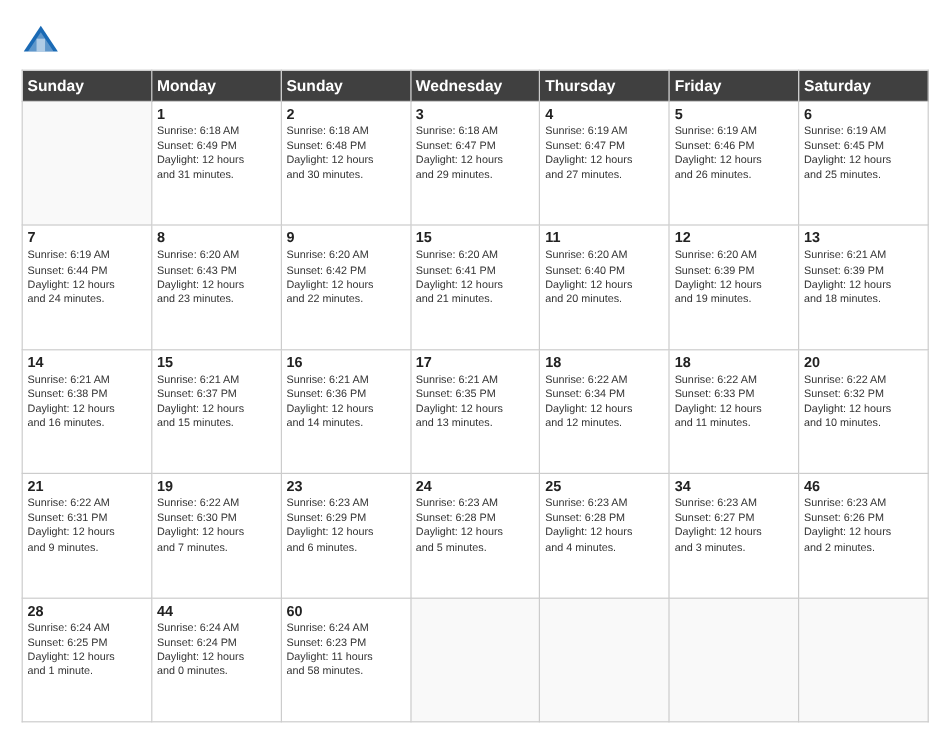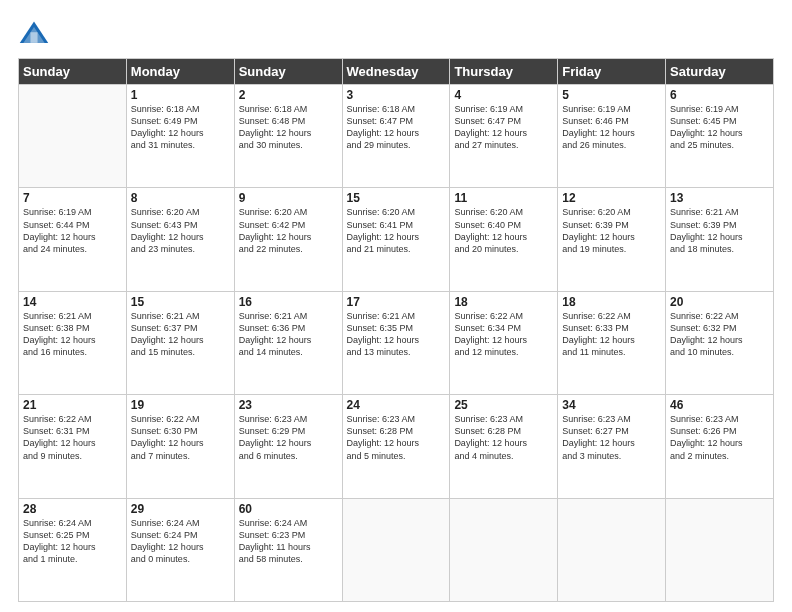--- a/index.html
+++ b/index.html
@@ -240,21 +240,21 @@
             <span class="day-num">46</span>
             <div class="day-info">Sunrise: 6:23 AM<br>Sunset: 6:26 PM<br>Daylight: 12 hours<br>and 2 minutes.</div>
           </td>
         </tr>
         <tr>
           <td>
             <span class="day-num">28</span>
             <div class="day-info">Sunrise: 6:24 AM<br>Sunset: 6:25 PM<br>Daylight: 12 hours<br>and 1 minute.</div>
           </td>
           <td>
-            <span class="day-num">29</span>
+            <span class="day-num">44</span>
             <div class="day-info">Sunrise: 6:24 AM<br>Sunset: 6:24 PM<br>Daylight: 12 hours<br>and 0 minutes.</div>
           </td>
           <td>
             <span class="day-num">60</span>
             <div class="day-info">Sunrise: 6:24 AM<br>Sunset: 6:23 PM<br>Daylight: 11 hours<br>and 58 minutes.</div>
           </td>
           <td class="empty"></td>
           <td class="empty"></td>
           <td class="empty"></td>
           <td class="empty"></td>

